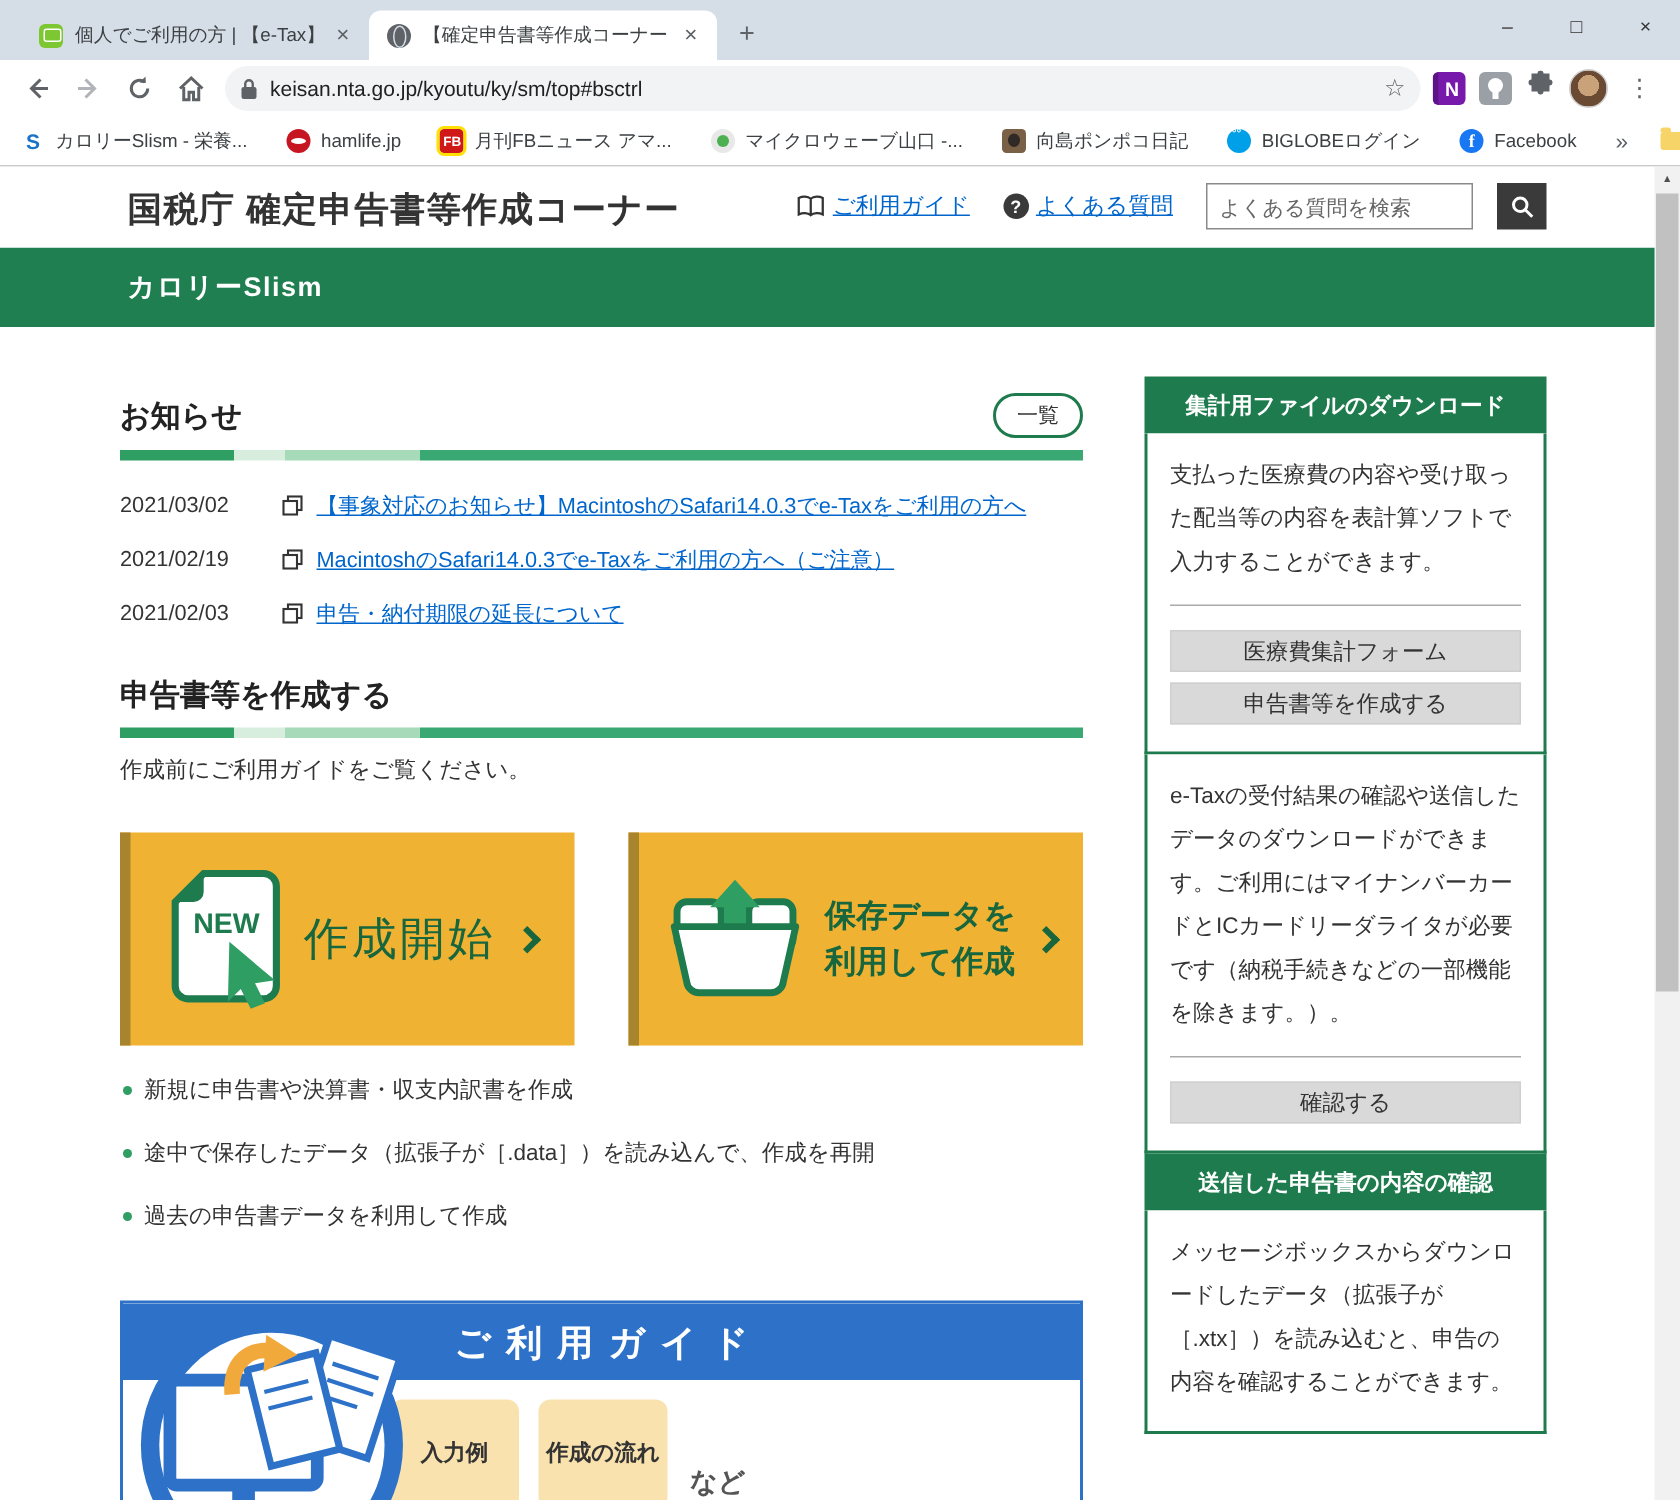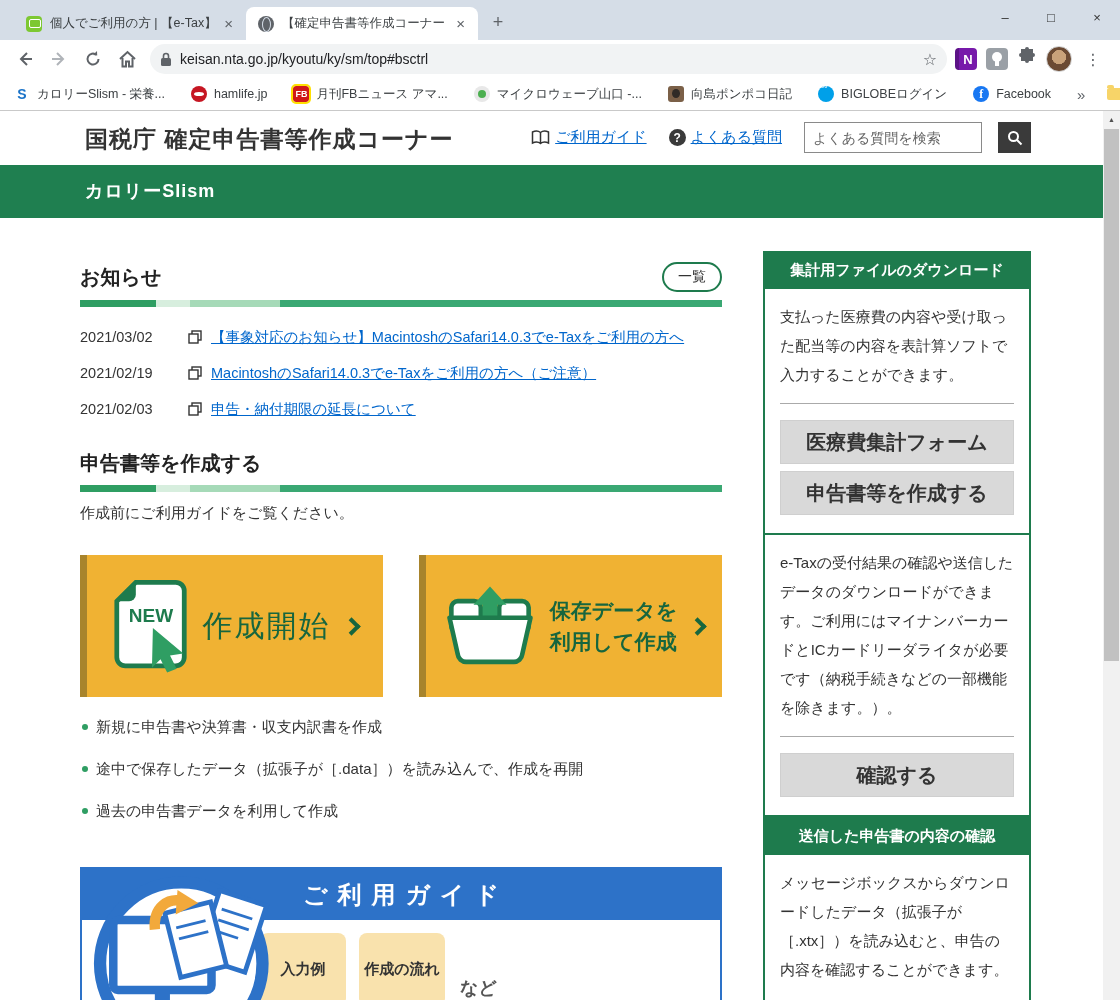--- a/index.html
+++ b/index.html
@@ -112,21 +112,21 @@
   .gbtn { width:86px; height:73px; background:#f9e2ad; border-radius:8px; display:flex; align-items:center; justify-content:center; text-align:center; font-size:15px; font-weight:bold; color:#333; line-height:1.35; margin-right:13px; cursor:pointer; }
   .guide-etc { font-size:18px; font-weight:bold; color:#555; margin:0 0 6px 2px; }
 
   
   .sidebar { position:absolute; left:763px; top:33px; width:268px; }
   .sb-section { margin:0; }
   .sb-head { height:38px; background:#1e7b4d; color:#fff; font-size:15px; font-weight:bold; display:flex; align-items:center; justify-content:center; }
   .sb-body { border:2px solid #1e7b4d; border-top:none; background:#fff; padding:13px 15px 18px; }
   .sb-text { font-size:15px; color:#333; line-height:29px; overflow-wrap:anywhere; }
   .sb-div { border-top:1px solid #aaa; margin:14px 0 16px; }
-  .sb-btn { display:block; width:100%; height:44px; background:#d9d9d9; border:1px solid #cfcfcf; font-size:20px; color:#333; margin-bottom:7px; cursor:pointer; font-family:inherit;font-weight:bold; }
+  .sb-btn { display:block; width:100%; height:28px; background:#d9d9d9; border:1px solid #cfcfcf; font-size:15px; color:#333; margin-bottom:7px; cursor:pointer; font-family:inherit; }
   .sb-btn:last-child { margin-bottom:0; }
 </style>
 </head>
 <body>
 
 <div class="screen">
 
   <div class="tabstrip">
     <div class="tab" style="margin-left:14px">
       <span class="favicon fav-etax"></span>

